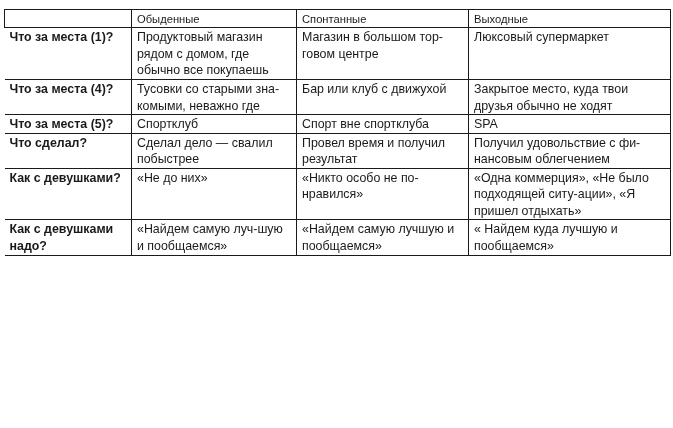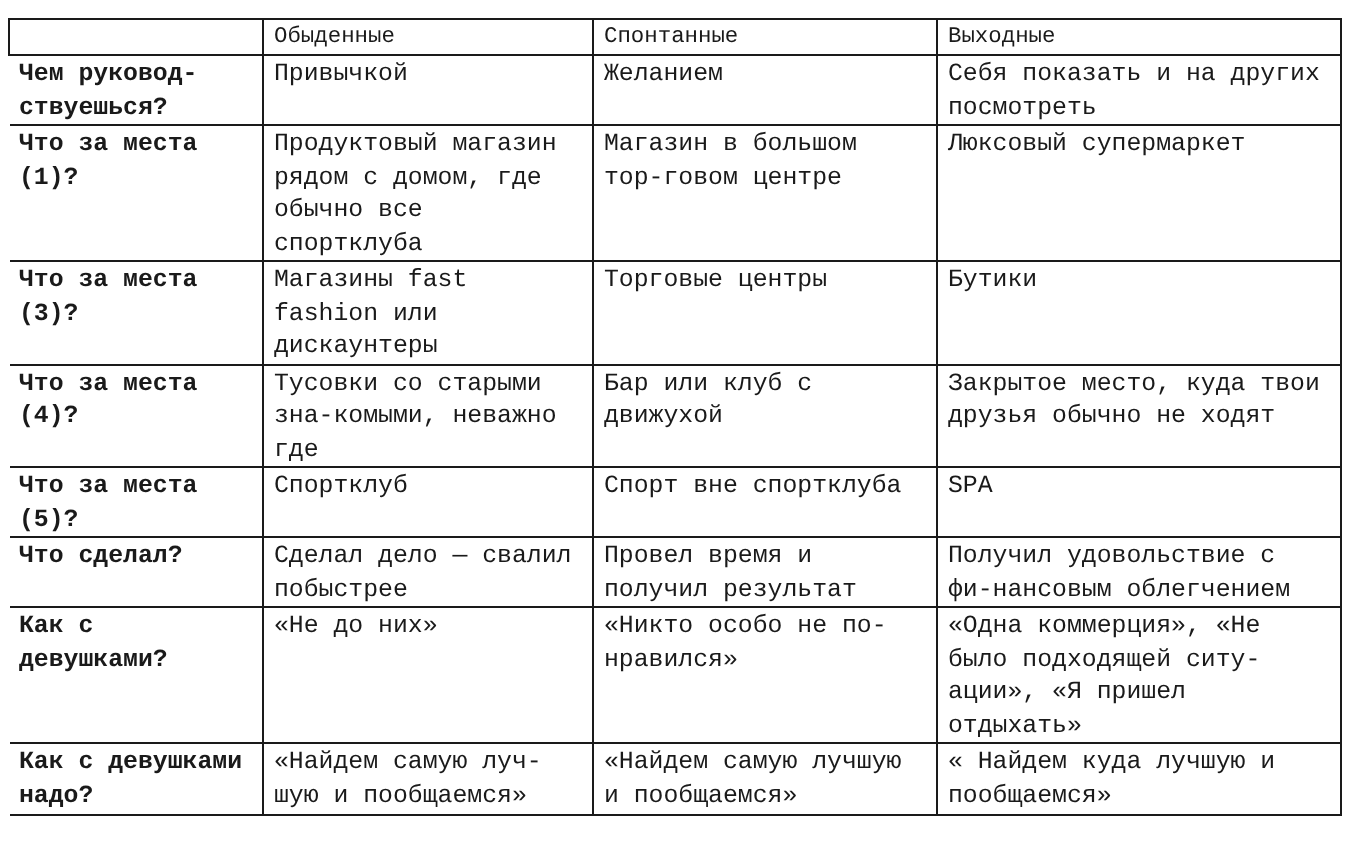--- a/index.html
+++ b/index.html
@@ -1,18 +1,18 @@
 <!DOCTYPE html>
 <html><head>
 <meta charset="utf-8">
 <style>
   html, body { margin:0; padding:0; background:#ffffff; }
   body { width:673px; height:428px; position:relative; overflow:hidden; font-family:"DejaVu Serif","Liberation Serif",serif; color:#1a1a1a; }
   table { position:absolute; left:4px; top:9px; border-collapse:collapse; table-layout:fixed; width:666px; }
-  td { border:1.3px solid #1a1a1a; vertical-align:top; padding:1px 5px 0 5px; font-size:12.4px; line-height:16.5px; font-family:Liberation Mono, monospace; }
+  td { border:1.3px solid #1a1a1a; vertical-align:top; padding:1px 5px 0 5px; font-size:12.4px; line-height:16.5px; font-family:Liberation Sans, sans-serif; }
   td.rowhead { font-weight:bold; border-left:none; }
   tr.head td { font-size:11.2px; line-height:16px; height:16px; }
   tr.head td:first-child { border-left:1.3px solid #1a1a1a; }
   col.c0 { width:127px; } col.c1 { width:165px; } col.c2 { width:172px; } col.c3 { width:202px; }
 </style>
 </head>
 <body>
 
 <table>
   <colgroup>
@@ -21,37 +21,25 @@
       <col class="c2">
       <col class="c3">
     </colgroup>
   <tbody>
       <tr class="head">
     <td></td>
     <td>Обыденные</td>
     <td>Спонтанные</td>
     <td>Выходные</td>
   </tr>
-  <tr style="height:34px">
-    <td class="rowhead">Чем руковод-ствуешься?</td>
-    <td>Привычкой</td>
-    <td>Желанием</td>
-    <td>Себя показать и на других посмотреть</td>
-  </tr>
   <tr style="height:52px">
     <td class="rowhead">Что за места (1)?</td>
-    <td>Продуктовый магазин рядом с домом, где обычно все спортклуба</td>
+    <td>Продуктовый магазин рядом с домом, где обычно все покупаешь</td>
     <td>Магазин в большом тор-говом центре</td>
     <td>Люксовый супермаркет</td>
-  </tr>
-  <tr style="height:33px">
-    <td class="rowhead">Что за места (3)?</td>
-    <td>Магазины fast fashion или дискаунтеры</td>
-    <td>Торговые центры</td>
-    <td>Бутики</td>
   </tr>
   <tr style="height:34px">
     <td class="rowhead">Что за места (4)?</td>
     <td>Тусовки со старыми зна-комыми, неважно где</td>
     <td>Бар или клуб с движухой</td>
     <td>Закрытое место, куда твои друзья обычно не ходят</td>
   </tr>
   <tr style="height:18px">
     <td class="rowhead">Что за места (5)?</td>
     <td>Спортклуб</td>

